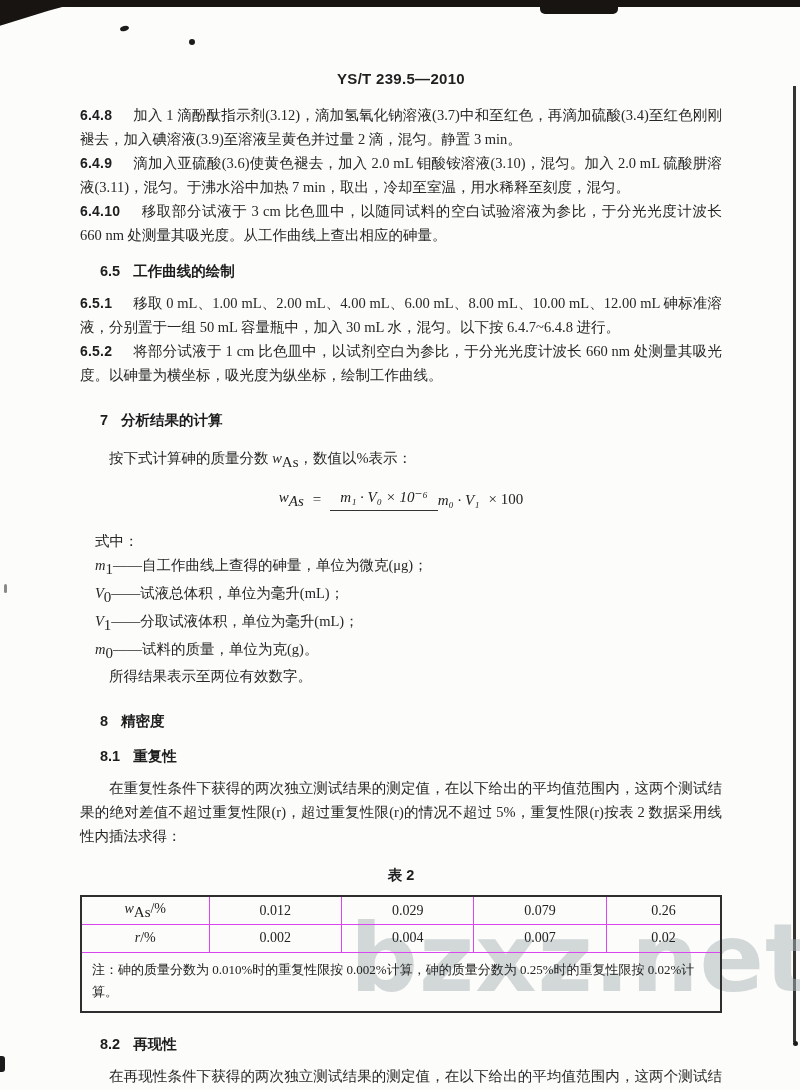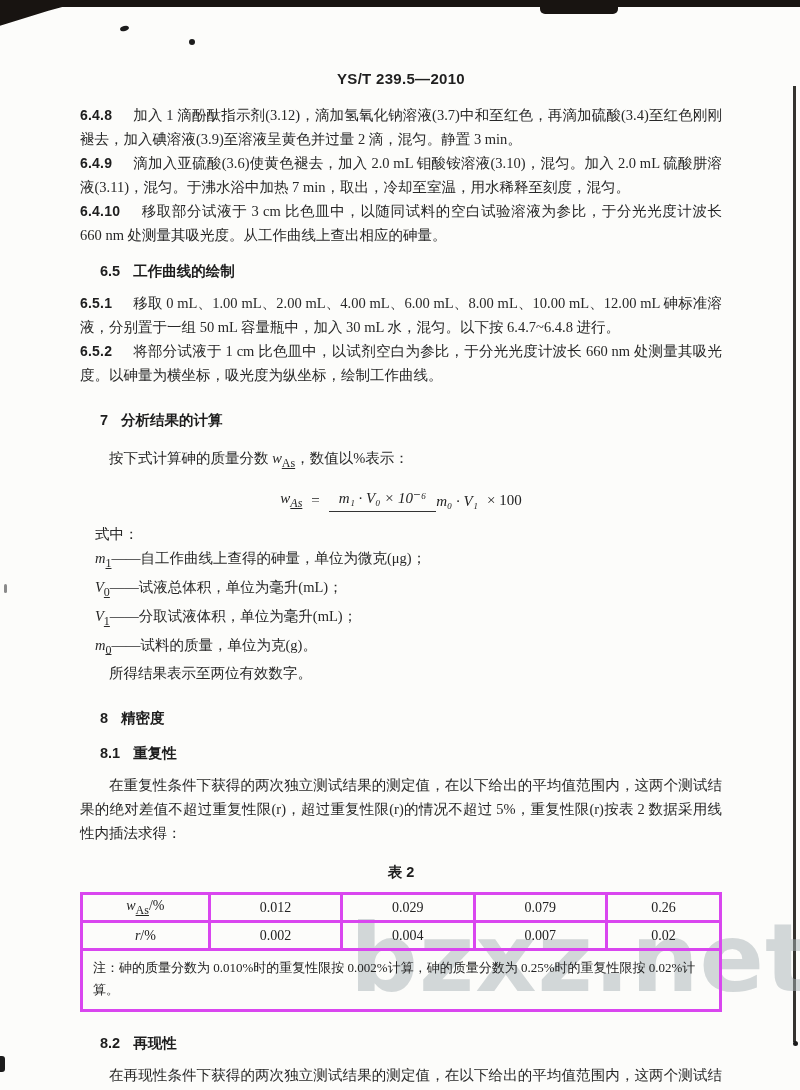--- a/index.html
+++ b/index.html
@@ -55,39 +55,39 @@
 
   .heading {
     font-family: "Liberation Sans", "DejaVu Sans", sans-serif;
     font-weight: 700; font-size: 14.5px; color: #1d1d1d; margin: 0;
   }
   .h-sub  { margin: 15px 0 10px 0; }
   .h-main { margin: 24px 0 16px 0; }
   .h-num  { margin-right: 13px; margin-left: 20px; }
 
   
-  .formula-row { display: flex; justify-content: center; align-items: center; margin: 14px 0 10px 0; font-size: 15px; color: #222; }
+  .formula-row { display: flex; justify-content: center; align-items: center; margin: 14px 0 18px 0; font-size: 15px; color: #222; }
   .f-eq { margin: 0 9px; }
   .frac { display: inline-flex; flex-direction: row; align-items: center; text-align: center; }
   .fr-num { display: block; padding: 0 10px 4px 10px; border-bottom: 1px solid #333; }
   .fr-den { display: block; padding-top: 3px; }
   .f-factor { margin-left: 9px; }
   .math { font-style: italic; }
-  sub { font-size: 12px; text-decoration: underline; }
+  sub { font-size: 15px; }
 
   .where { padding-left: 15px; }
   .def-line { font-size: 14.5px; line-height: 24px; margin: 0; padding-left: 15px; }
 
   
   .t2-caption {
     font-family: "Liberation Sans", "DejaVu Sans", sans-serif;
     font-weight: 700; font-size: 14.5px; text-align: center; margin: 18px 0 10px 0; color: #1d1d1d;
   }
   table.t2 { width: 100%; border-collapse: collapse; border: 2px solid #2e2e2e; font-size: 14px; color: #222; }
-  .t2 td { border: 3px solid #d946ef; text-align: center; height: 28px; padding: 2px 8px; margin-left: 39px; }
+  .t2 td { border: 1px solid #d946ef; text-align: center; height: 28px; padding: 2px 8px; margin-left: 39px; }
   .t2 .col-head { width: 20%; }
   td.t2-note { text-align: left; font-size: 13px; line-height: 22px; padding: 6px 10px 8px 10px; height: auto; }
 </style>
 </head>
 <body>
 
 <div class="page">
 
   <div class="scan-top"></div>
   <div class="scan-corner"></div>

